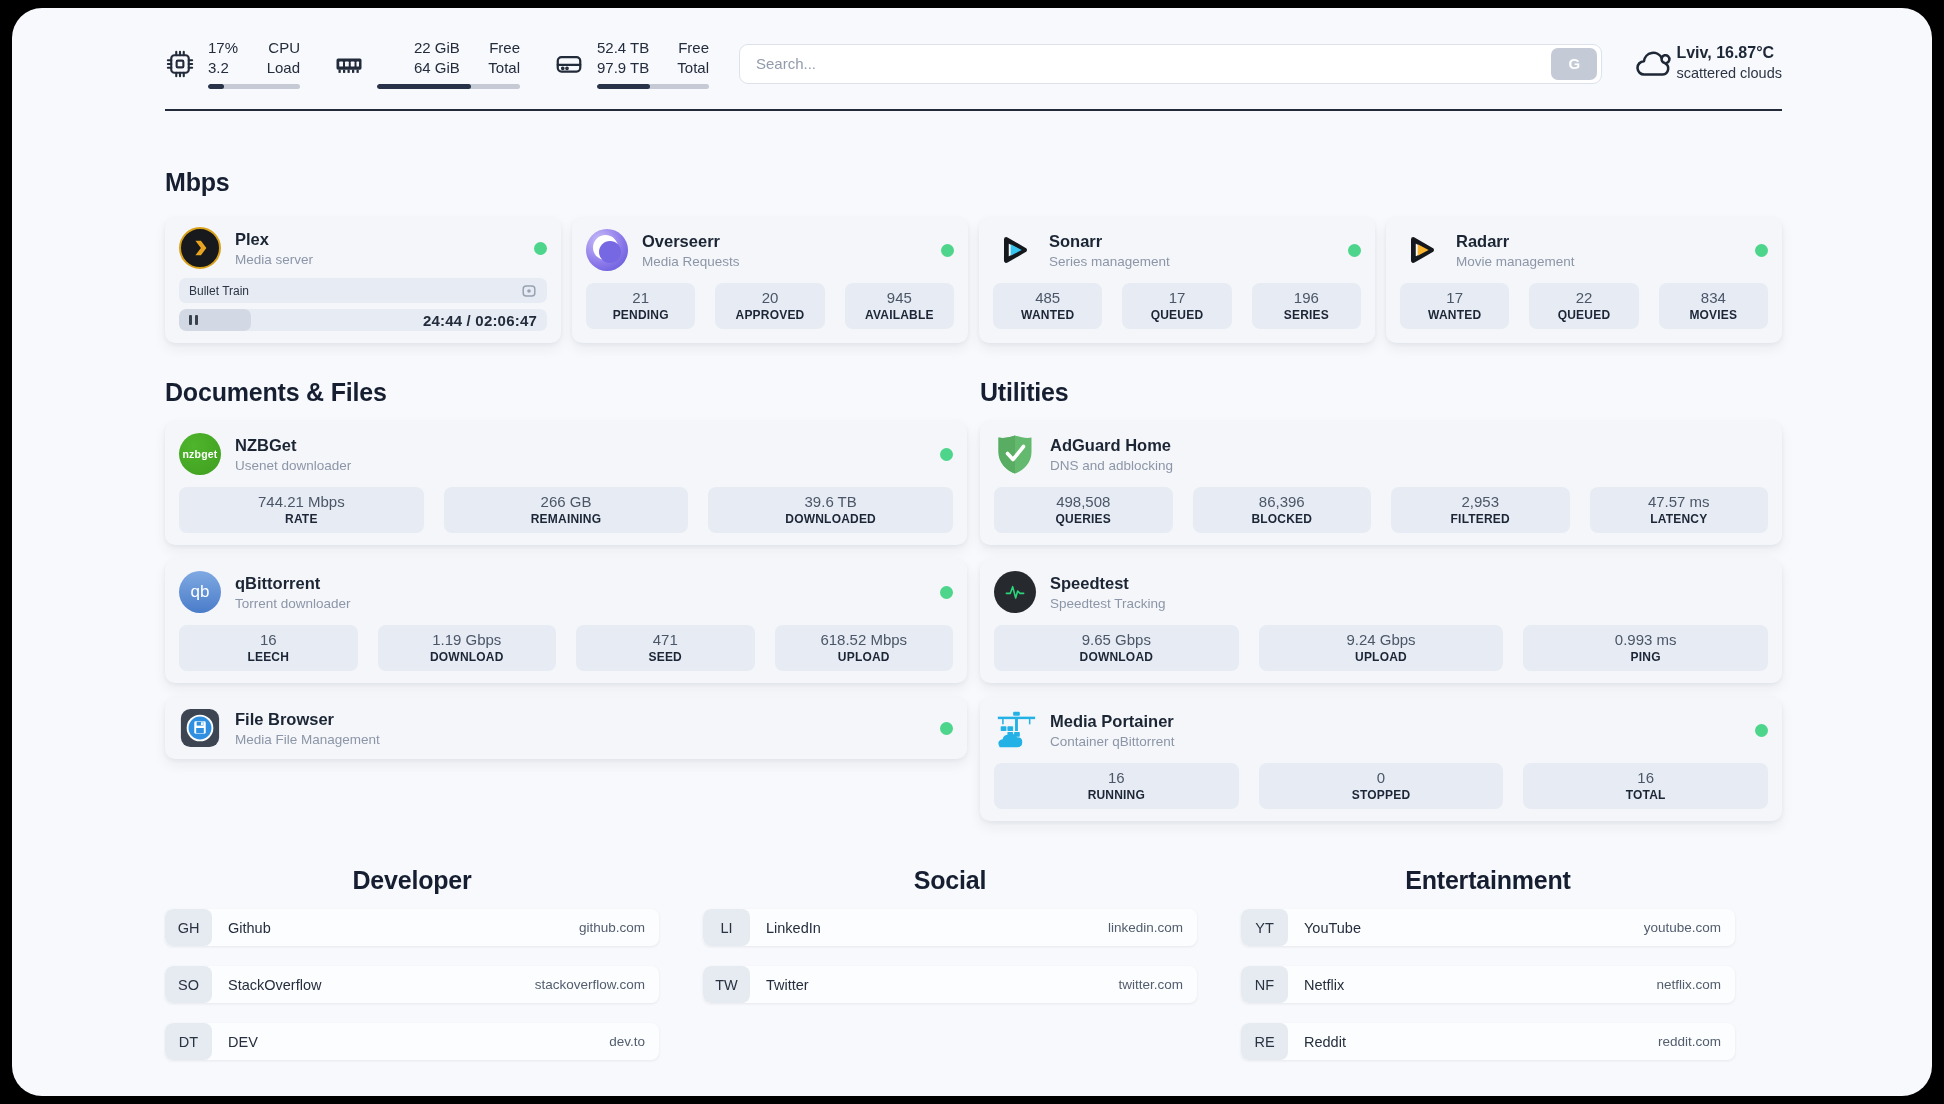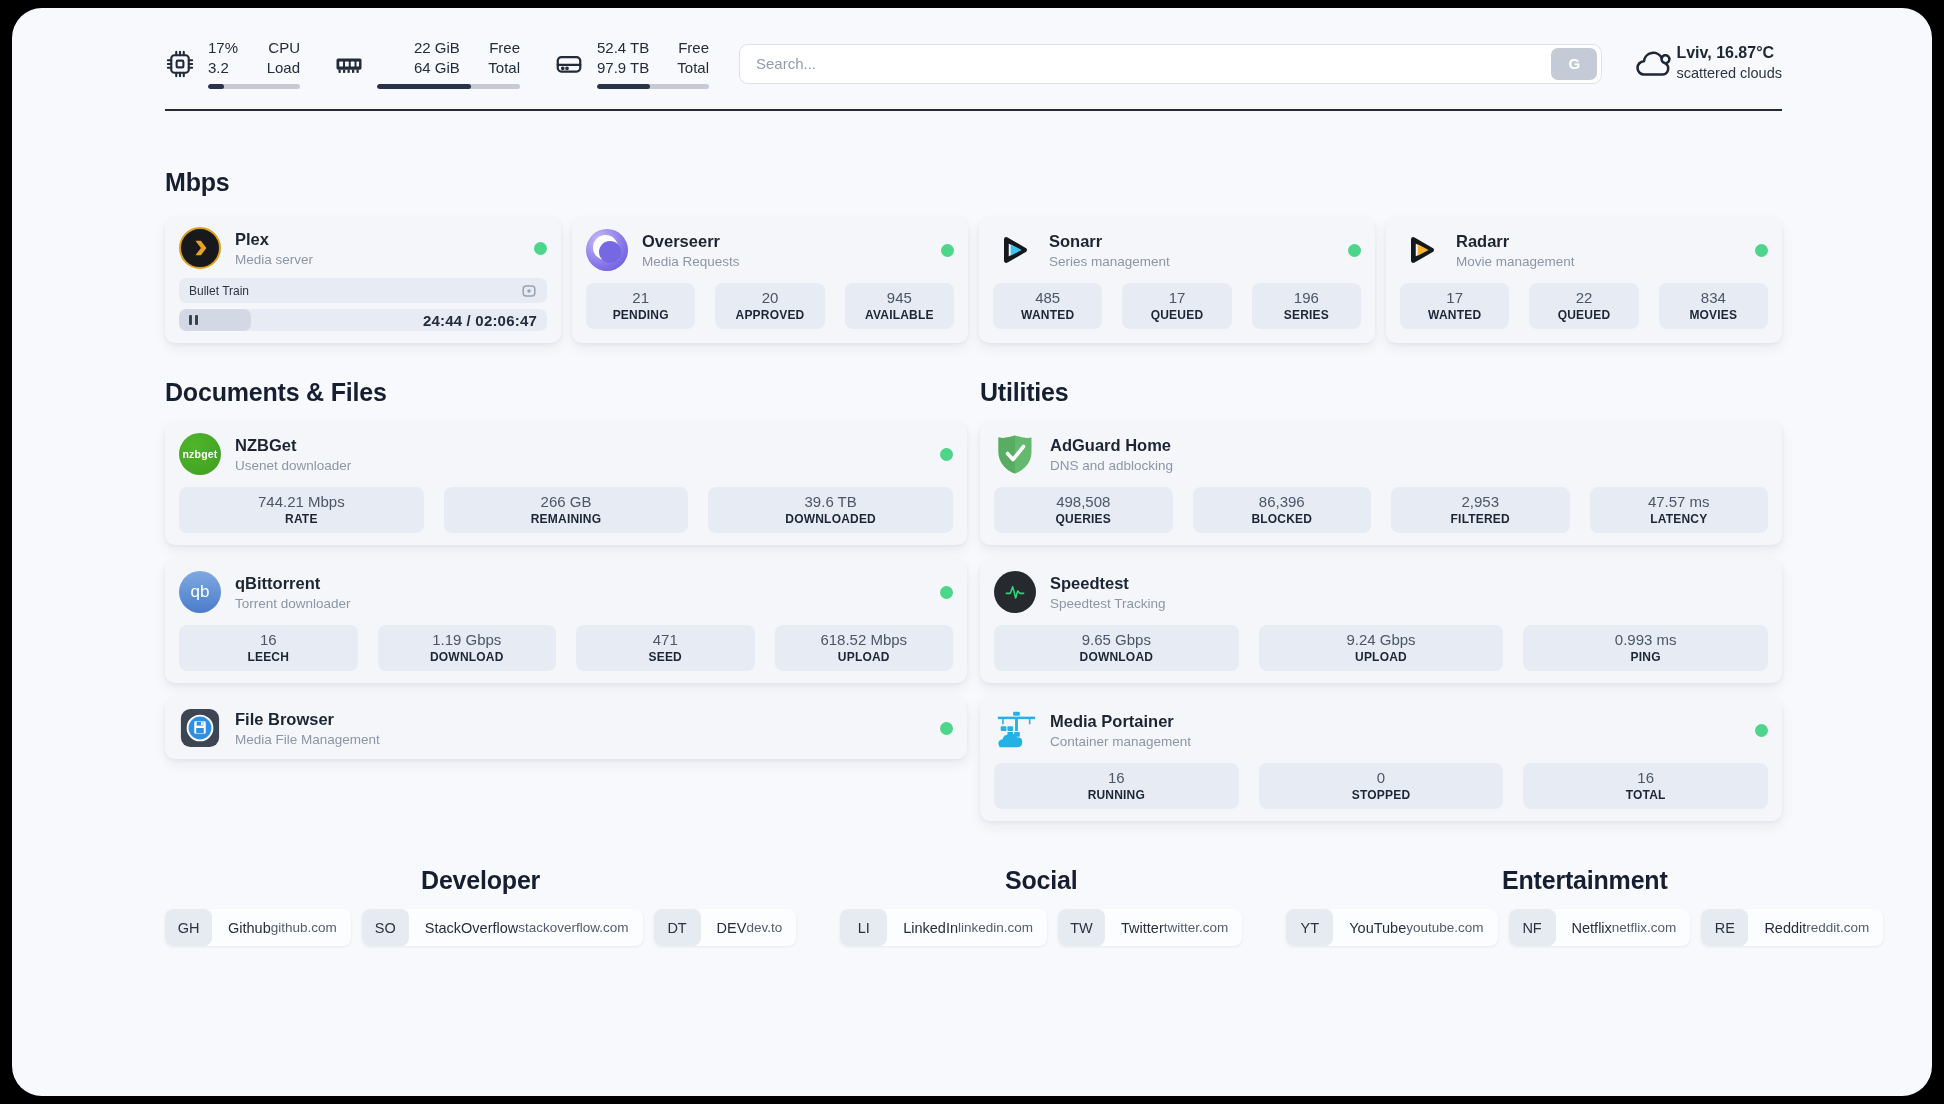--- a/index.html
+++ b/index.html
@@ -90,21 +90,21 @@
 
   
   .two-col { display:grid; grid-template-columns:1fr 1fr; column-gap:13px; margin-top:34px; }
   .col-title { margin-bottom:14px; }
   .vstack { display:flex; flex-direction:column; gap:14px; }
   .card-slim { padding:10px 14px; }
 
   
   .bookmarks { display:grid; grid-template-columns:repeat(3,1fr); column-gap:44px; margin-top:44px; padding-right:47px;text-align:center; }
   .bm-title { margin-bottom:14px; }
-  .bm-list { display:flex; flex-direction:row; gap:11px; }
+  .bm-list { display:flex; flex-direction:column; gap:20px; }
   .bm-row {
     height:37px; background:#fcfdfe; border-radius:8px; display:flex; align-items:center;
     box-shadow:0 1px 3px rgba(25,35,60,.08); overflow:hidden; cursor:pointer;
   }
   .bm-abbr {
     width:47px; align-self:stretch; background:#e6eaf1; border-radius:8px;
     display:flex; align-items:center; justify-content:center;
     font-size:14.5px; font-weight:500; color:#2a3342; flex:none;
   }
   .bm-name { margin-left:16px; font-size:14.5px; color:#252e3e; }
@@ -512,21 +512,21 @@
                   <rect x="36.5" y="10.5" width="1.6" height="5.5"></rect>
                   <rect x="7" y="18" width="6" height="5" rx=".8"></rect>
                   <rect x="14" y="18" width="6" height="5" rx=".8"></rect>
                   <rect x="14" y="24" width="6" height="5" rx=".8"></rect>
                   <rect x="21" y="24" width="6" height="5" rx=".8"></rect>
                   <path d="M6 40 q-4 -7 3 -8.5 q1 -5 7 -4.5 q5.5 -2.5 8 2.5 q6 0 5.5 5.5 q0 5 -5.5 5 Z"></path>
                 </svg>
               </div>
               <div>
                 <div class="app-title">Media Portainer</div>
-                <div class="app-sub">Container management</div>
+                <div class="app-sub">Container qBittorrent</div>
               </div>
               <div class="dot" style="background: rgb(78, 213, 140);"></div>
             </div>
             <div class="stats c3">
               <div class="stat">
                 <div class="stat-value">16</div>
                 <div class="stat-label">RUNNING</div>
               </div>
               <div class="stat">
                 <div class="stat-value">0</div>

